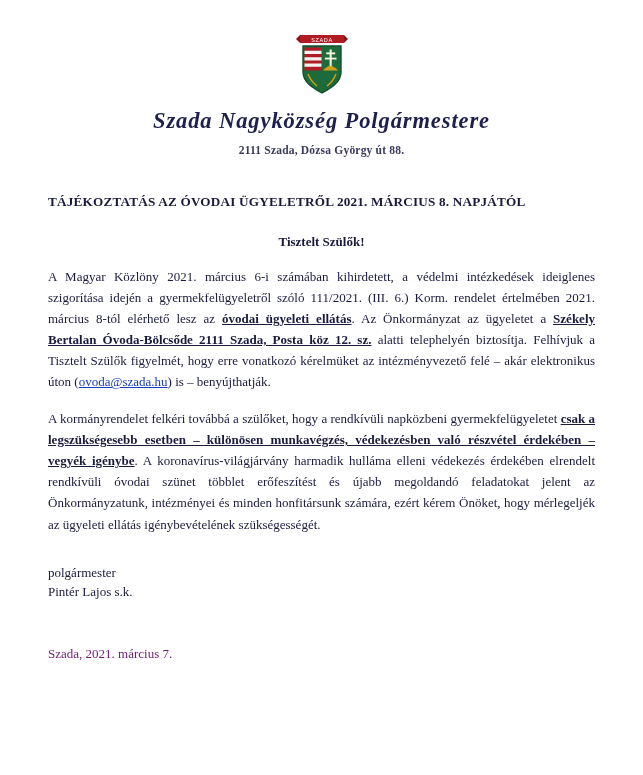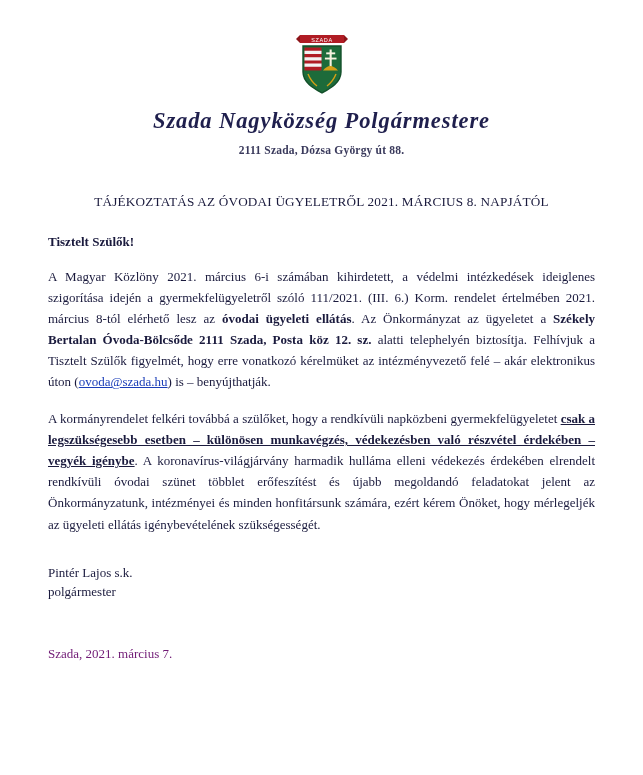--- a/index.html
+++ b/index.html
@@ -55,39 +55,39 @@
     margin-top: 5px;
     font-size: 11.5px;
     color: #3a3a5c;
     letter-spacing: 0.2px;
   }
 
   
   .doc-title {
     margin-top: 38px;
     font-size: 13.2px;
-    font-weight: normal;
-    text-align: center;
+    font-weight: bold;
     letter-spacing: 0.2px;
     color: #1a1a3d;
   }
   .salutation {
     margin-top: 24px;
     font-size: 13px;
     font-weight: bold;
     color: #1a1a3d;
+    text-align: center;
   }
   p.body-par {
     margin: 16px 0 0 0;
     font-size: 13px;
     line-height: 1.62;
     text-align: justify;
     color: #1a1a3d;
   }
-  .b { font-weight: bold; }
+  .b { font-weight: bold; text-decoration: underline; }
   .bu { font-weight: bold; text-decoration: underline; }
   a.maillink {
     color: #1a3db8;
     text-decoration: underline;
     font-family: Liberation Serif, serif;
   }
   .sig-block {
     margin-top: 28px;
     font-size: 13px;
     line-height: 1.5;
@@ -142,19 +142,19 @@
 
   <p class="body-par">
     <span>A Magyar Közlöny 2021. március 6-i számában kihirdetett, a védelmi intézkedések ideiglenes szigorítása idején a gyermekfelügyeletről szóló 111/2021. (III. 6.) Korm. rendelet értelmében 2021. március 8-tól elérhető lesz az </span><span class="b">óvodai ügyeleti ellátás</span><span>. Az Önkormányzat az ügyeletet a </span><span class="b">Székely Bertalan Óvoda-Bölcsőde 2111 Szada, Posta köz 12. sz.</span><span> alatti telephelyén biztosítja. Felhívjuk a Tisztelt Szülők figyelmét, hogy erre vonatkozó kérelmüket az intézményvezető felé – akár elektronikus úton (</span><a class="maillink" href="#">ovoda@szada.hu</a><span>) is – benyújthatják.</span>
   </p>
 
   <p class="body-par">
     <span>A kormányrendelet felkéri továbbá a szülőket, hogy a rendkívüli napközbeni gyermekfelügyeletet </span><span class="bu">csak a legszükségesebb esetben – különösen munkavégzés, védekezésben való részvétel érdekében – vegyék igénybe</span><span>. A koronavírus-világjárvány harmadik hulláma elleni védekezés érdekében elrendelt rendkívüli óvodai szünet többlet erőfeszítést és újabb megoldandó feladatokat jelent az Önkormányzatunk, intézményei és minden honfitársunk számára, ezért kérem Önöket, hogy mérlegeljék az ügyeleti ellátás igénybevételének szükségességét.</span>
   </p>
 
   <div class="sig-block">
+    <div>polgármester</div>
     <div>Pintér Lajos s.k.</div>
-    <div>polgármester</div>
   </div>
 
   <div class="place-date">Szada, 2021. március 7.</div>
 
 </div>
 
 </body></html>

